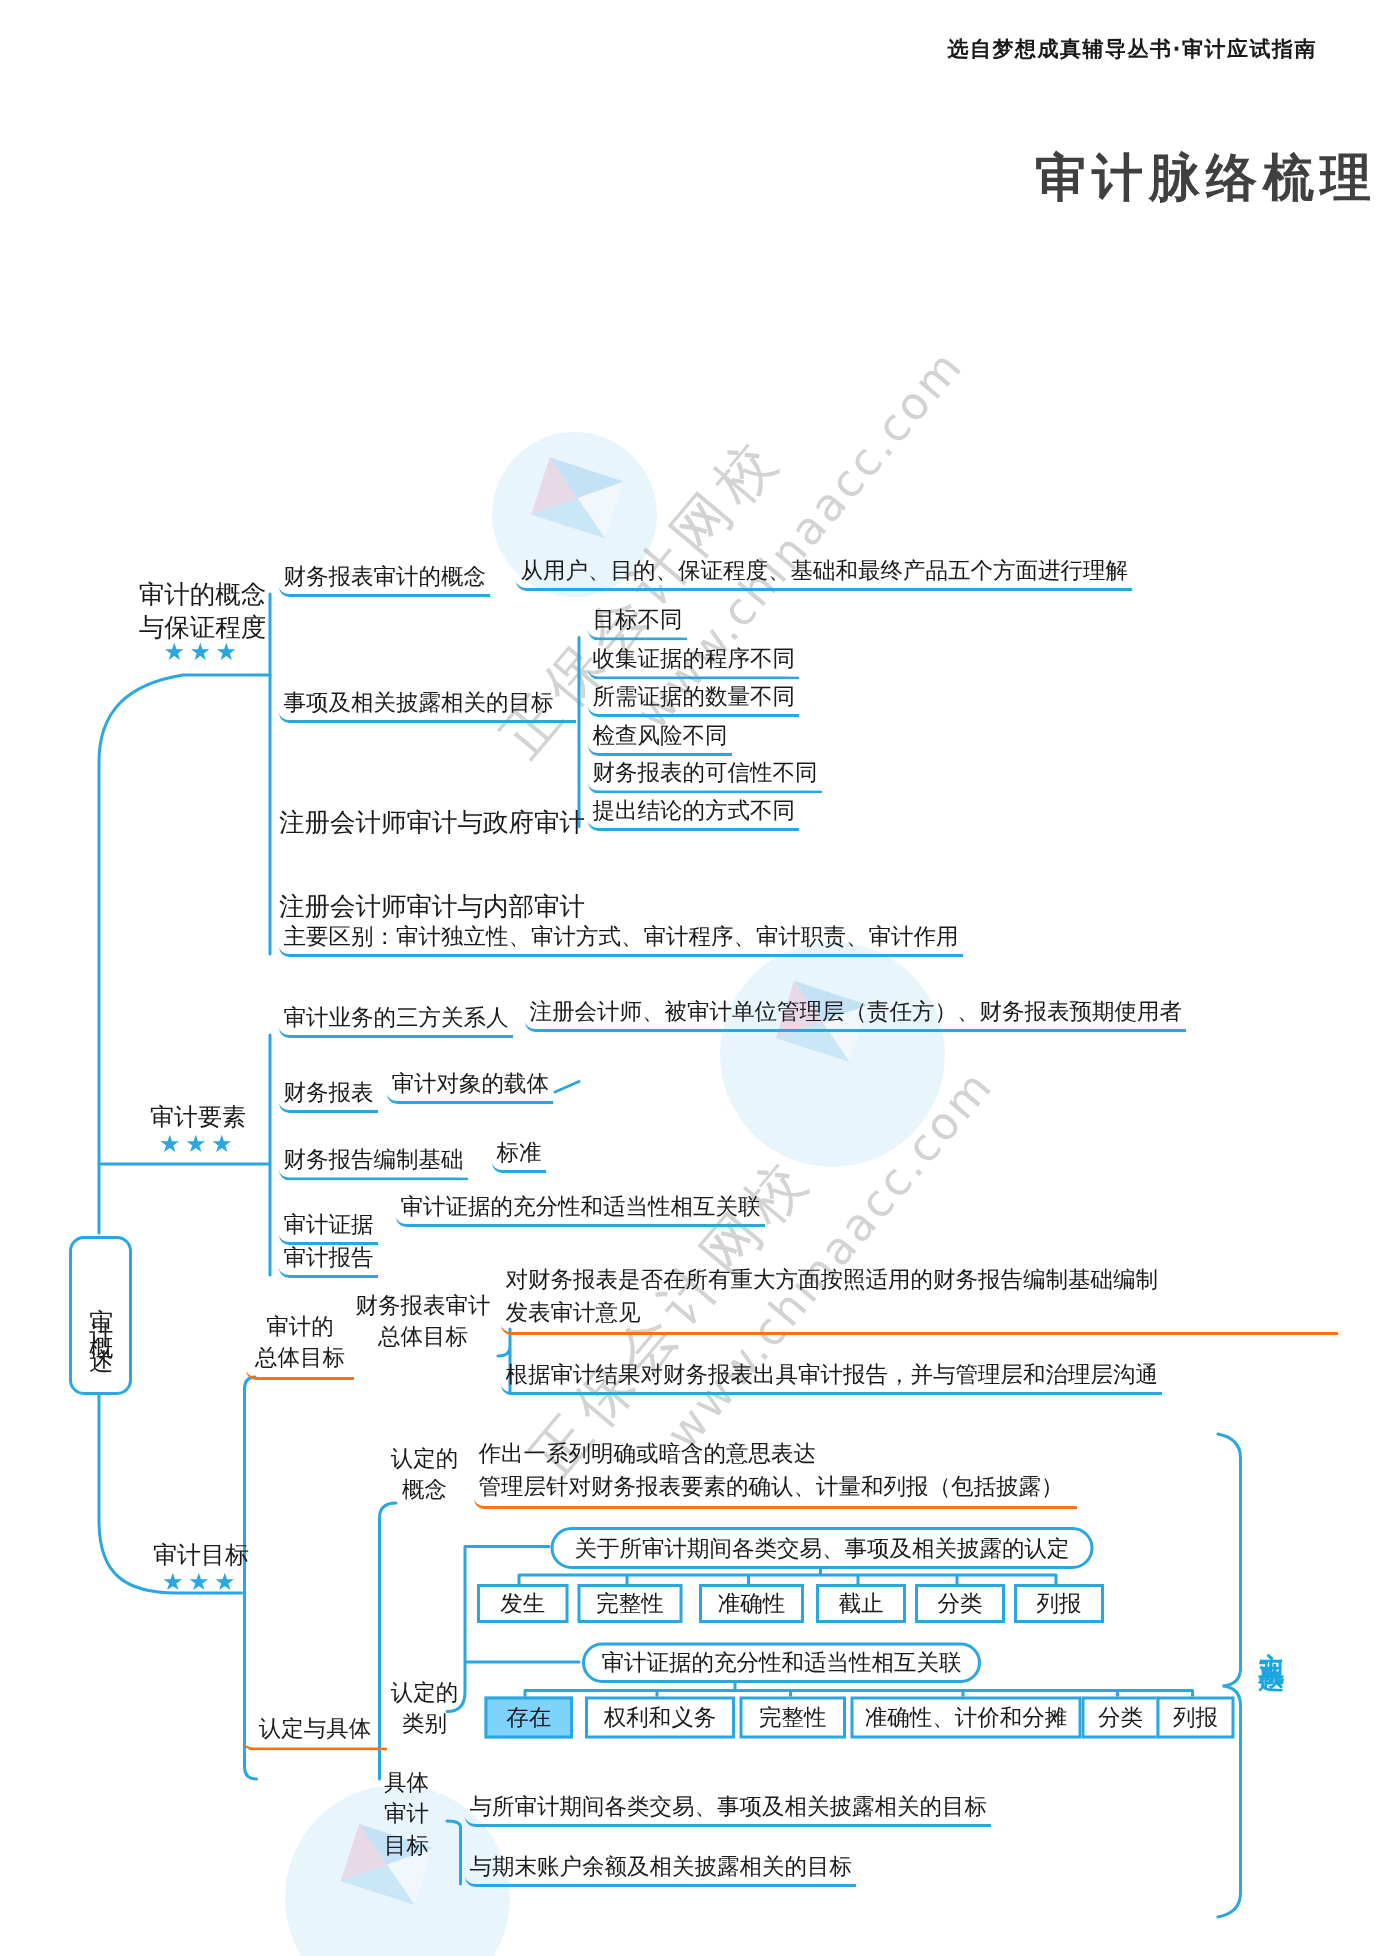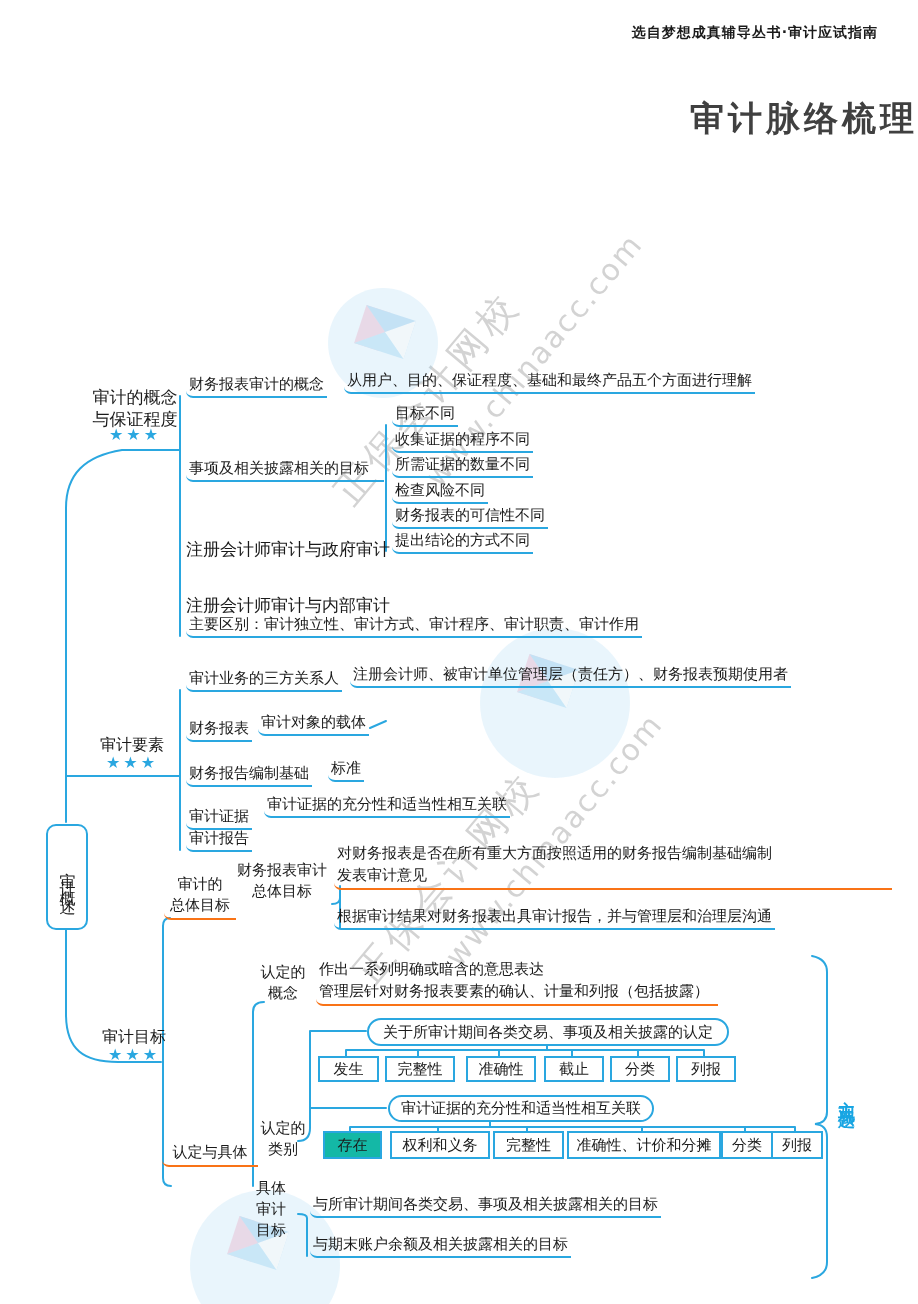--- a/index.html
+++ b/index.html
@@ -157,21 +157,21 @@
 
   <div class="abs rbox" style="left:367px;top:1018px;width:358px;height:24px;line-height:24px;">关于所审计期间各类交易、事项及相关披露的认定</div>
   <div class="abs box" style="left:318px;top:1056px;width:57px;height:22px;line-height:22px;">发生</div>
   <div class="abs box" style="left:385px;top:1056px;width:66px;height:22px;line-height:22px;">完整性</div>
   <div class="abs box" style="left:466px;top:1056px;width:66px;height:22px;line-height:22px;">准确性</div>
   <div class="abs box" style="left:544px;top:1056px;width:56px;height:22px;line-height:22px;">截止</div>
   <div class="abs box" style="left:610px;top:1056px;width:56px;height:22px;line-height:22px;">分类</div>
   <div class="abs box" style="left:676px;top:1056px;width:56px;height:22px;line-height:22px;">列报</div>
 
   <div class="abs rbox" style="left:388px;top:1095px;width:262px;height:23px;line-height:23px;">审计证据的充分性和适当性相互关联</div>
-  <div class="abs box" style="left:323px;top:1131px;width:55px;height:24px;line-height:24px;background:#14b8a6;">存在</div>
+  <div class="abs box" style="left:323px;top:1131px;width:55px;height:24px;line-height:24px;background:#7dd3fc;">存在</div>
   <div class="abs box" style="left:390px;top:1131px;width:96px;height:24px;line-height:24px;">权利和义务</div>
   <div class="abs box" style="left:493px;top:1131px;width:67px;height:24px;line-height:24px;">完整性</div>
   <div class="abs box" style="left:567px;top:1131px;width:150px;height:24px;line-height:24px;">准确性、计价和分摊</div>
   <div class="abs box" style="left:721px;top:1131px;width:48px;height:24px;line-height:24px;">分类</div>
   <div class="abs box" style="left:771px;top:1131px;width:48px;height:24px;line-height:24px;">列报</div>
 
   <div class="abs mlead" style="left:256px;top:1178px;line-height:21px;">
     <div>具体</div>
     <div>审计</div>
     <div>目标</div>

